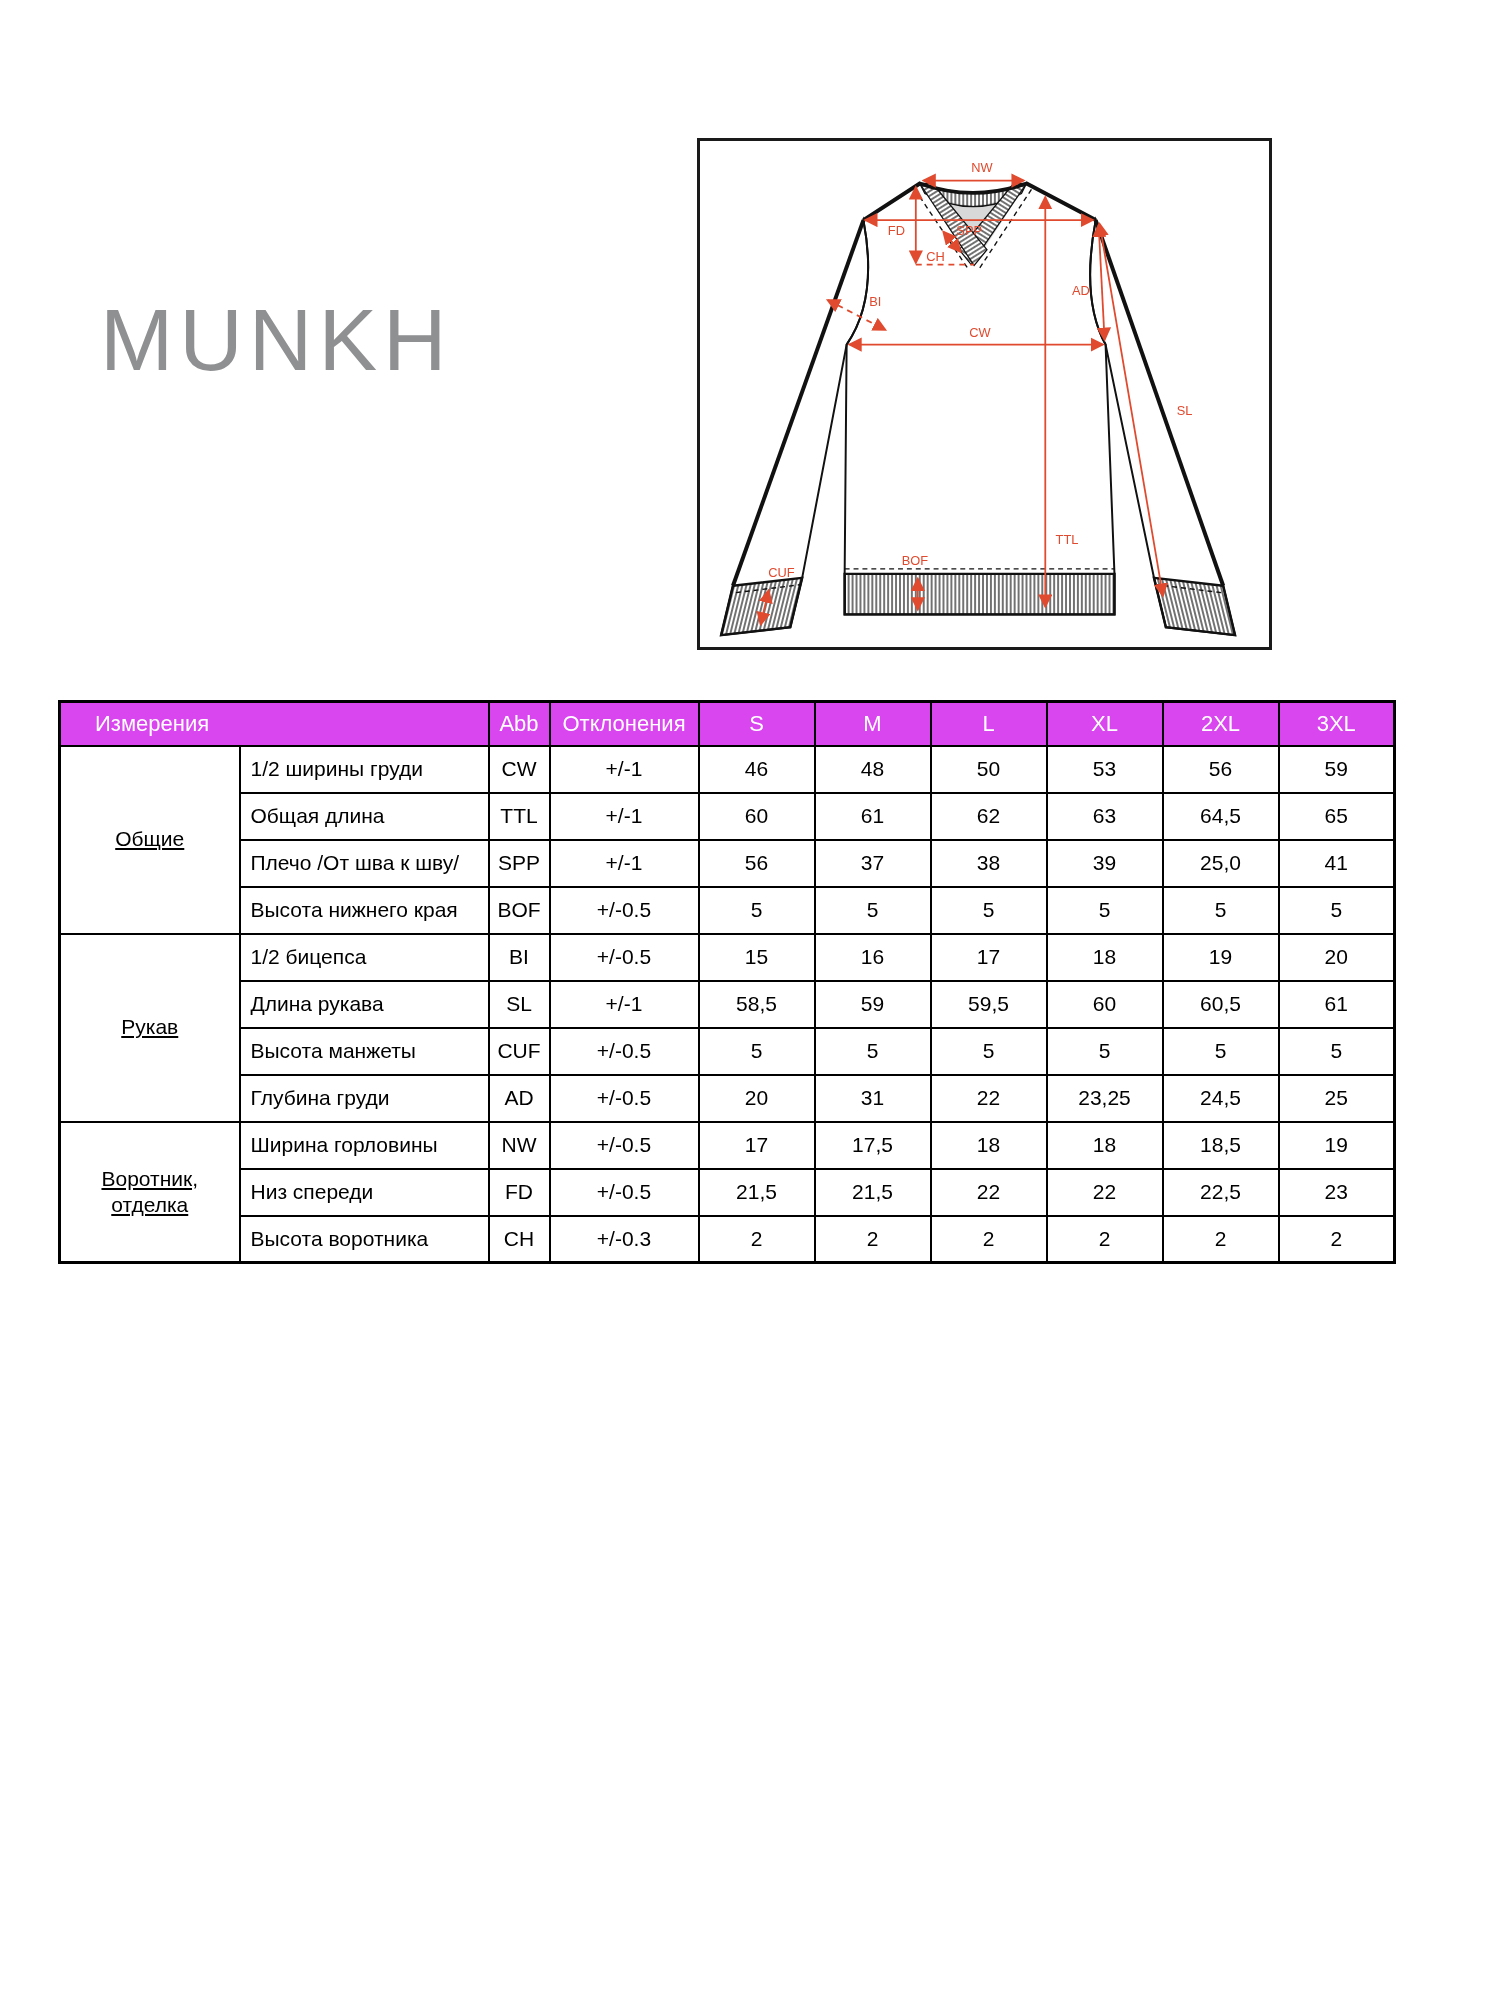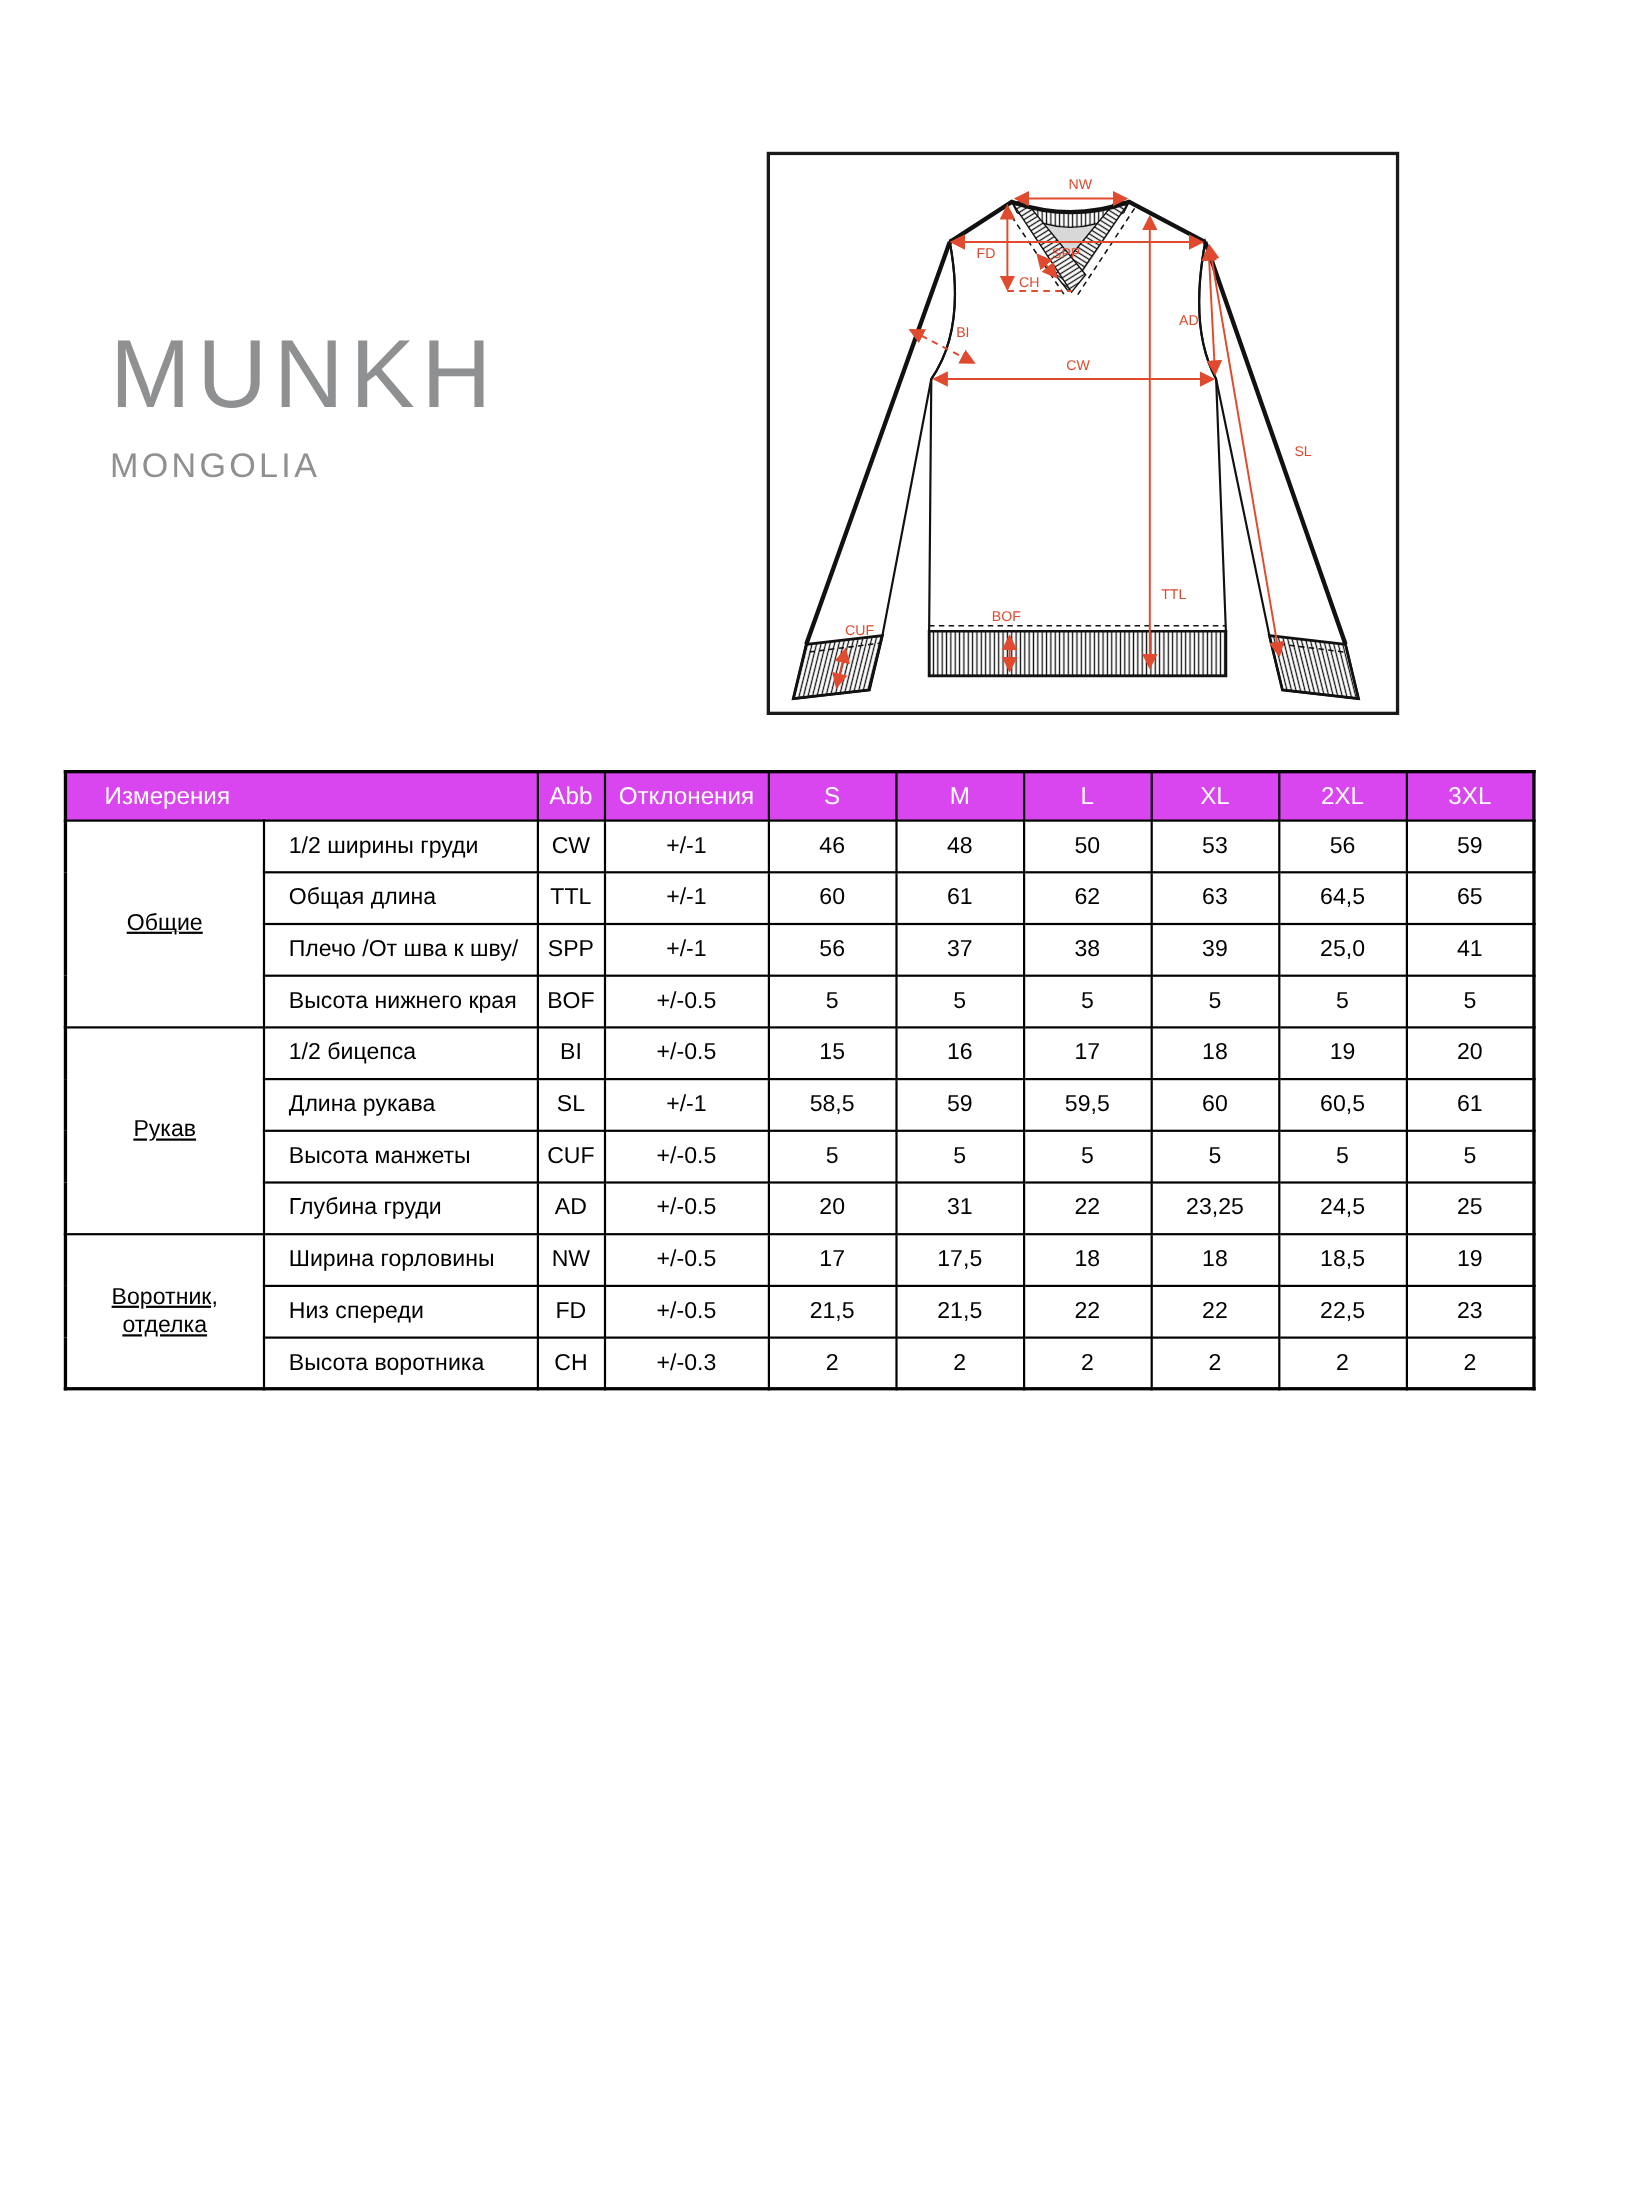--- a/index.html
+++ b/index.html
@@ -41,29 +41,28 @@
   }
   .size-table th{
     background:#d946ef; color:#fff; font-weight:400; font-size:22px;
     height:44px; text-align:center; border:2px solid #000;
   }
   .size-table th.th-meas{text-align:left; padding-left:34px;}
   .size-table td{
     border:2px solid #000; font-size:21px; height:47px;
     text-align:center; vertical-align:middle; background:#fff;
   }
-  .size-table td.c-name{text-align:left; padding-left:22px;}
+  .size-table td.c-name{text-align:left; padding-left:10px;}
   .size-table td.c-group{line-height:1.25; padding:0 18px;text-decoration:underline;}
 </style>
 </head>
 <body>
 
 <div class="logo">
   <div class="brand">MUNKH</div>
-  <div class="subtitle">MONGOLIA</div>
 </div>
 
 <div class="diagram">
   <svg viewBox="0 0 575 512">
     <defs>
       <pattern id="hv" width="4" height="4" patternUnits="userSpaceOnUse">
         <path d="M2,0V4" stroke="#111" stroke-width="1.2"></path>
       </pattern>
       <pattern id="hl" width="4" height="4" patternUnits="userSpaceOnUse" patternTransform="rotate(58)">
         <path d="M2,0V4" stroke="#111" stroke-width="1.2"></path>

